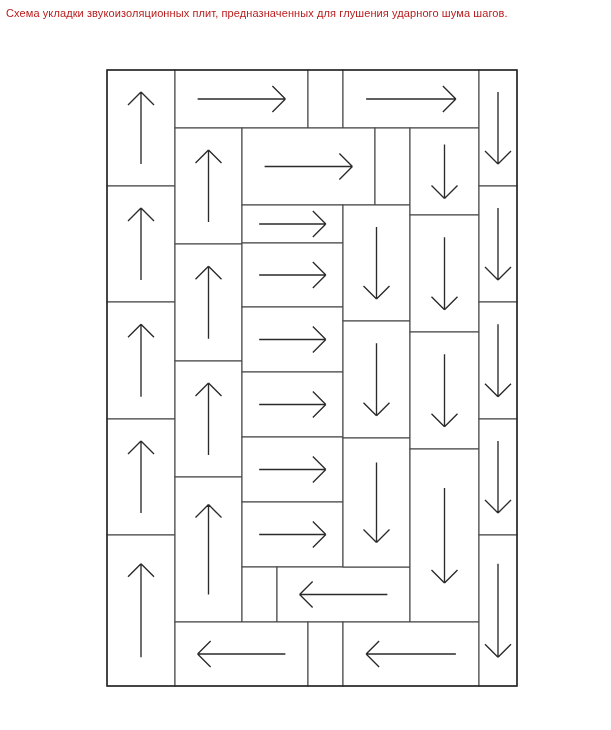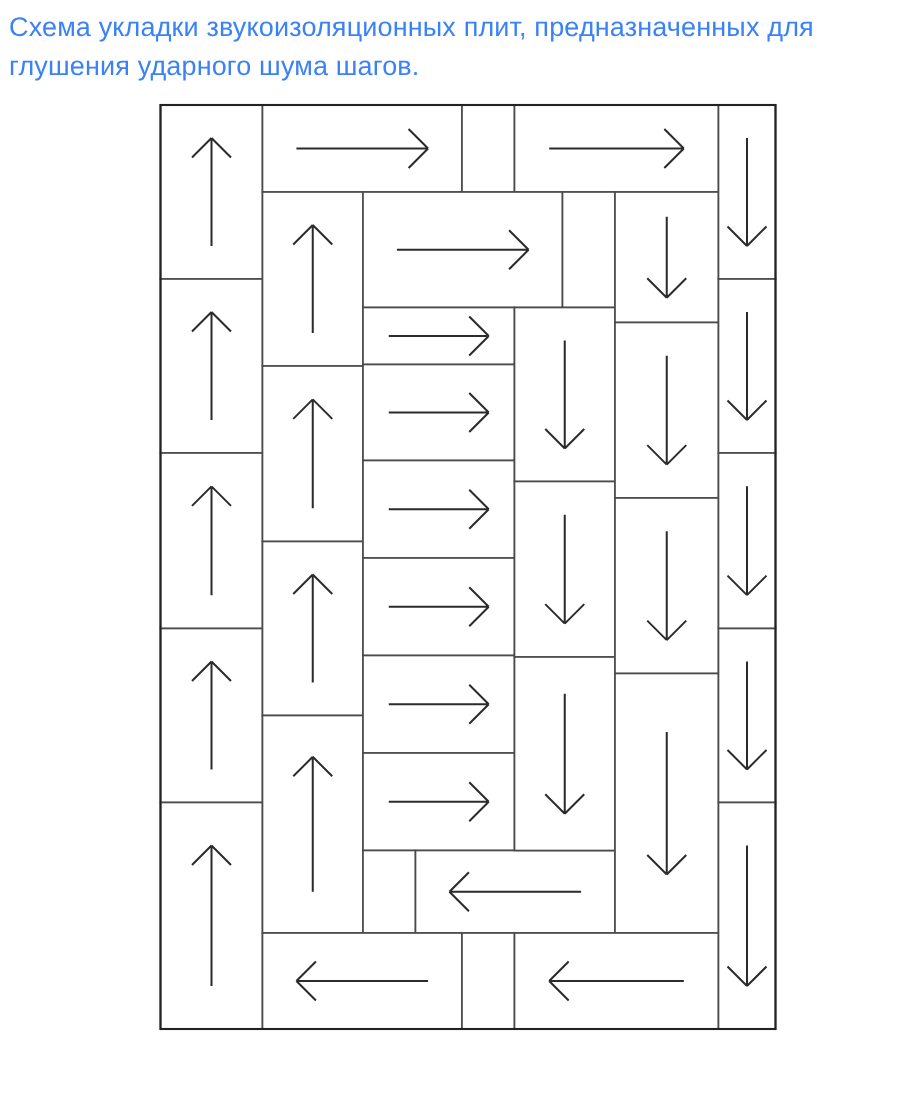--- a/index.html
+++ b/index.html
@@ -13,23 +13,23 @@
     font-family: "Liberation Sans", sans-serif;
     color: #1a1a1a;
     position: relative;
     overflow: hidden;
   }
   #caption {
     position: absolute;
     left: 6px;
     top: 6px;
     width: 600px;
-    font-size: 18px;
+    font-size: 11px;
     line-height: 1.42;
-    color: #3b82f6;
+    color: #b91c1c;
     letter-spacing: 0.1px;
   }
   #diagram-wrap {
     position: absolute;
     left: 0;
     top: 0;
     width: 611px;
     height: 730px;
   }
   svg#tiling { display: block; }

